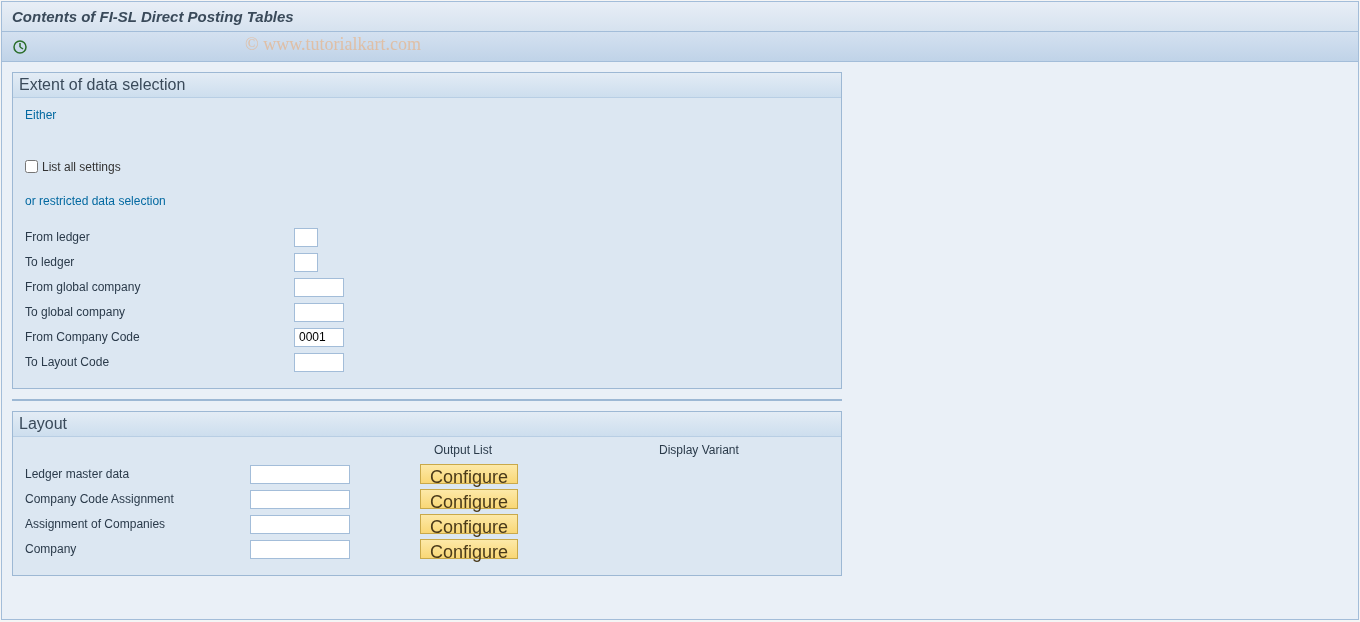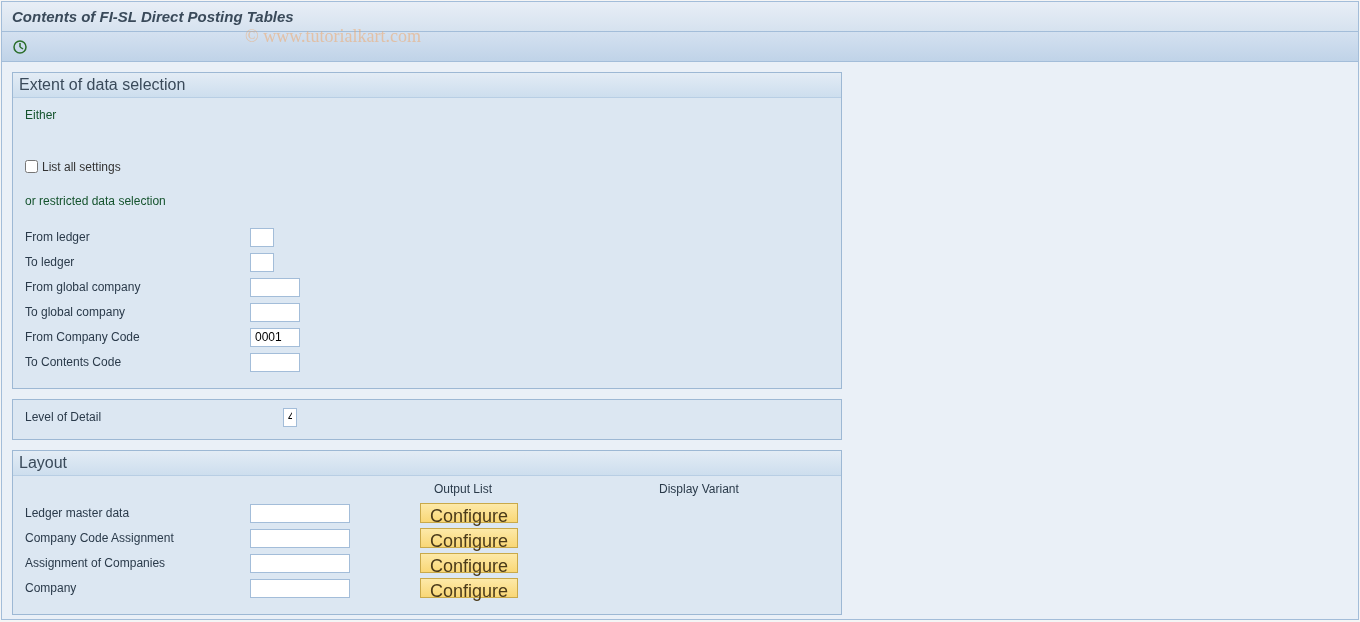--- a/index.html
+++ b/index.html
@@ -74,20 +74,21 @@
       margin-bottom: 3px;
       height: 22px;
     }
     .label-col {
       width: 225px;
       color: #2a3a4a;
     }
     .input-col {
       display: flex;
       align-items: center;
+      margin-left: 44px;
     }
     input[type="text"] {
       border: 1px solid #a3bdd9;
       background: #fff;
       padding: 2px 4px;
       font-size: 12px;
       height: 19px;
     }
     .input-tiny {
       width: 24px;
@@ -101,21 +102,21 @@
     }
     .checkbox-wrap {
       display: flex;
       align-items: flex-start;
       margin: 10px 0 20px 0;
     }
     .checkbox-wrap input {
       margin-right: 4px;
     }
     .section-text {
-      color: #14532d;
+      color: #0369a1;
       margin-bottom: 10px;
     }
     .spacer {
       height: 18px;
     }
     .configure-btn {
       background: linear-gradient(to bottom, #fde9a8, #f9d776);
       border: 1px solid #c9a94a;
       padding: 2px 0;
       font-size: 18px;
@@ -154,21 +155,21 @@
     .header-label1 {
       width: 225px;
       color: #2a3a4a;
     }
     .header-label2 {
       width: 170px;
       color: #2a3a4a;
     }
     .watermark {
       position: absolute;
-      top: 26px;
+      top: 34px;
       left: 245px;
       font-size: 18px;
       color: rgba(244, 164, 96, 0.5);
       font-family: Georgia, serif;
       pointer-events: none;
     }
   </style>
 </head>
 <body>
 
@@ -225,37 +226,29 @@
             <input type="text" class="input-small" value="" style="">
           </div>
         </div>
         <div class="row">
           <div class="label-col">From Company Code</div>
           <div class="input-col">
             <input type="text" class="input-med-r" value="0001" style="">
           </div>
         </div>
         <div class="row">
-          <div class="label-col">To Contents Code</div>
+          <div class="label-col">To Layout Code</div>
           <div class="input-col">
             <input type="text" class="input-med-r" value="" style="">
           </div>
         </div>
       </div>
     </div>
 
     <div class="group-panel">
-      <div class="group-body" style="padding-top:6px; padding-bottom:8px;">
-        <div class="row">
-          <div class="label-col" style="width:258px;">Level of Detail</div>
-          <div class="input-col">
-            <input type="text" style="width: 14px; text-align: left;" value="4">
-          </div>
-        </div>
-      </div>
     </div>
 
     <div class="group-panel">
       <div class="group-header">Layout</div>
       <div class="group-body" style="padding-top:6px;">
         <div class="header-row">
           <div class="header-label1">Output List</div>
           <div class="header-label2">Display Variant</div>
         </div>
 

